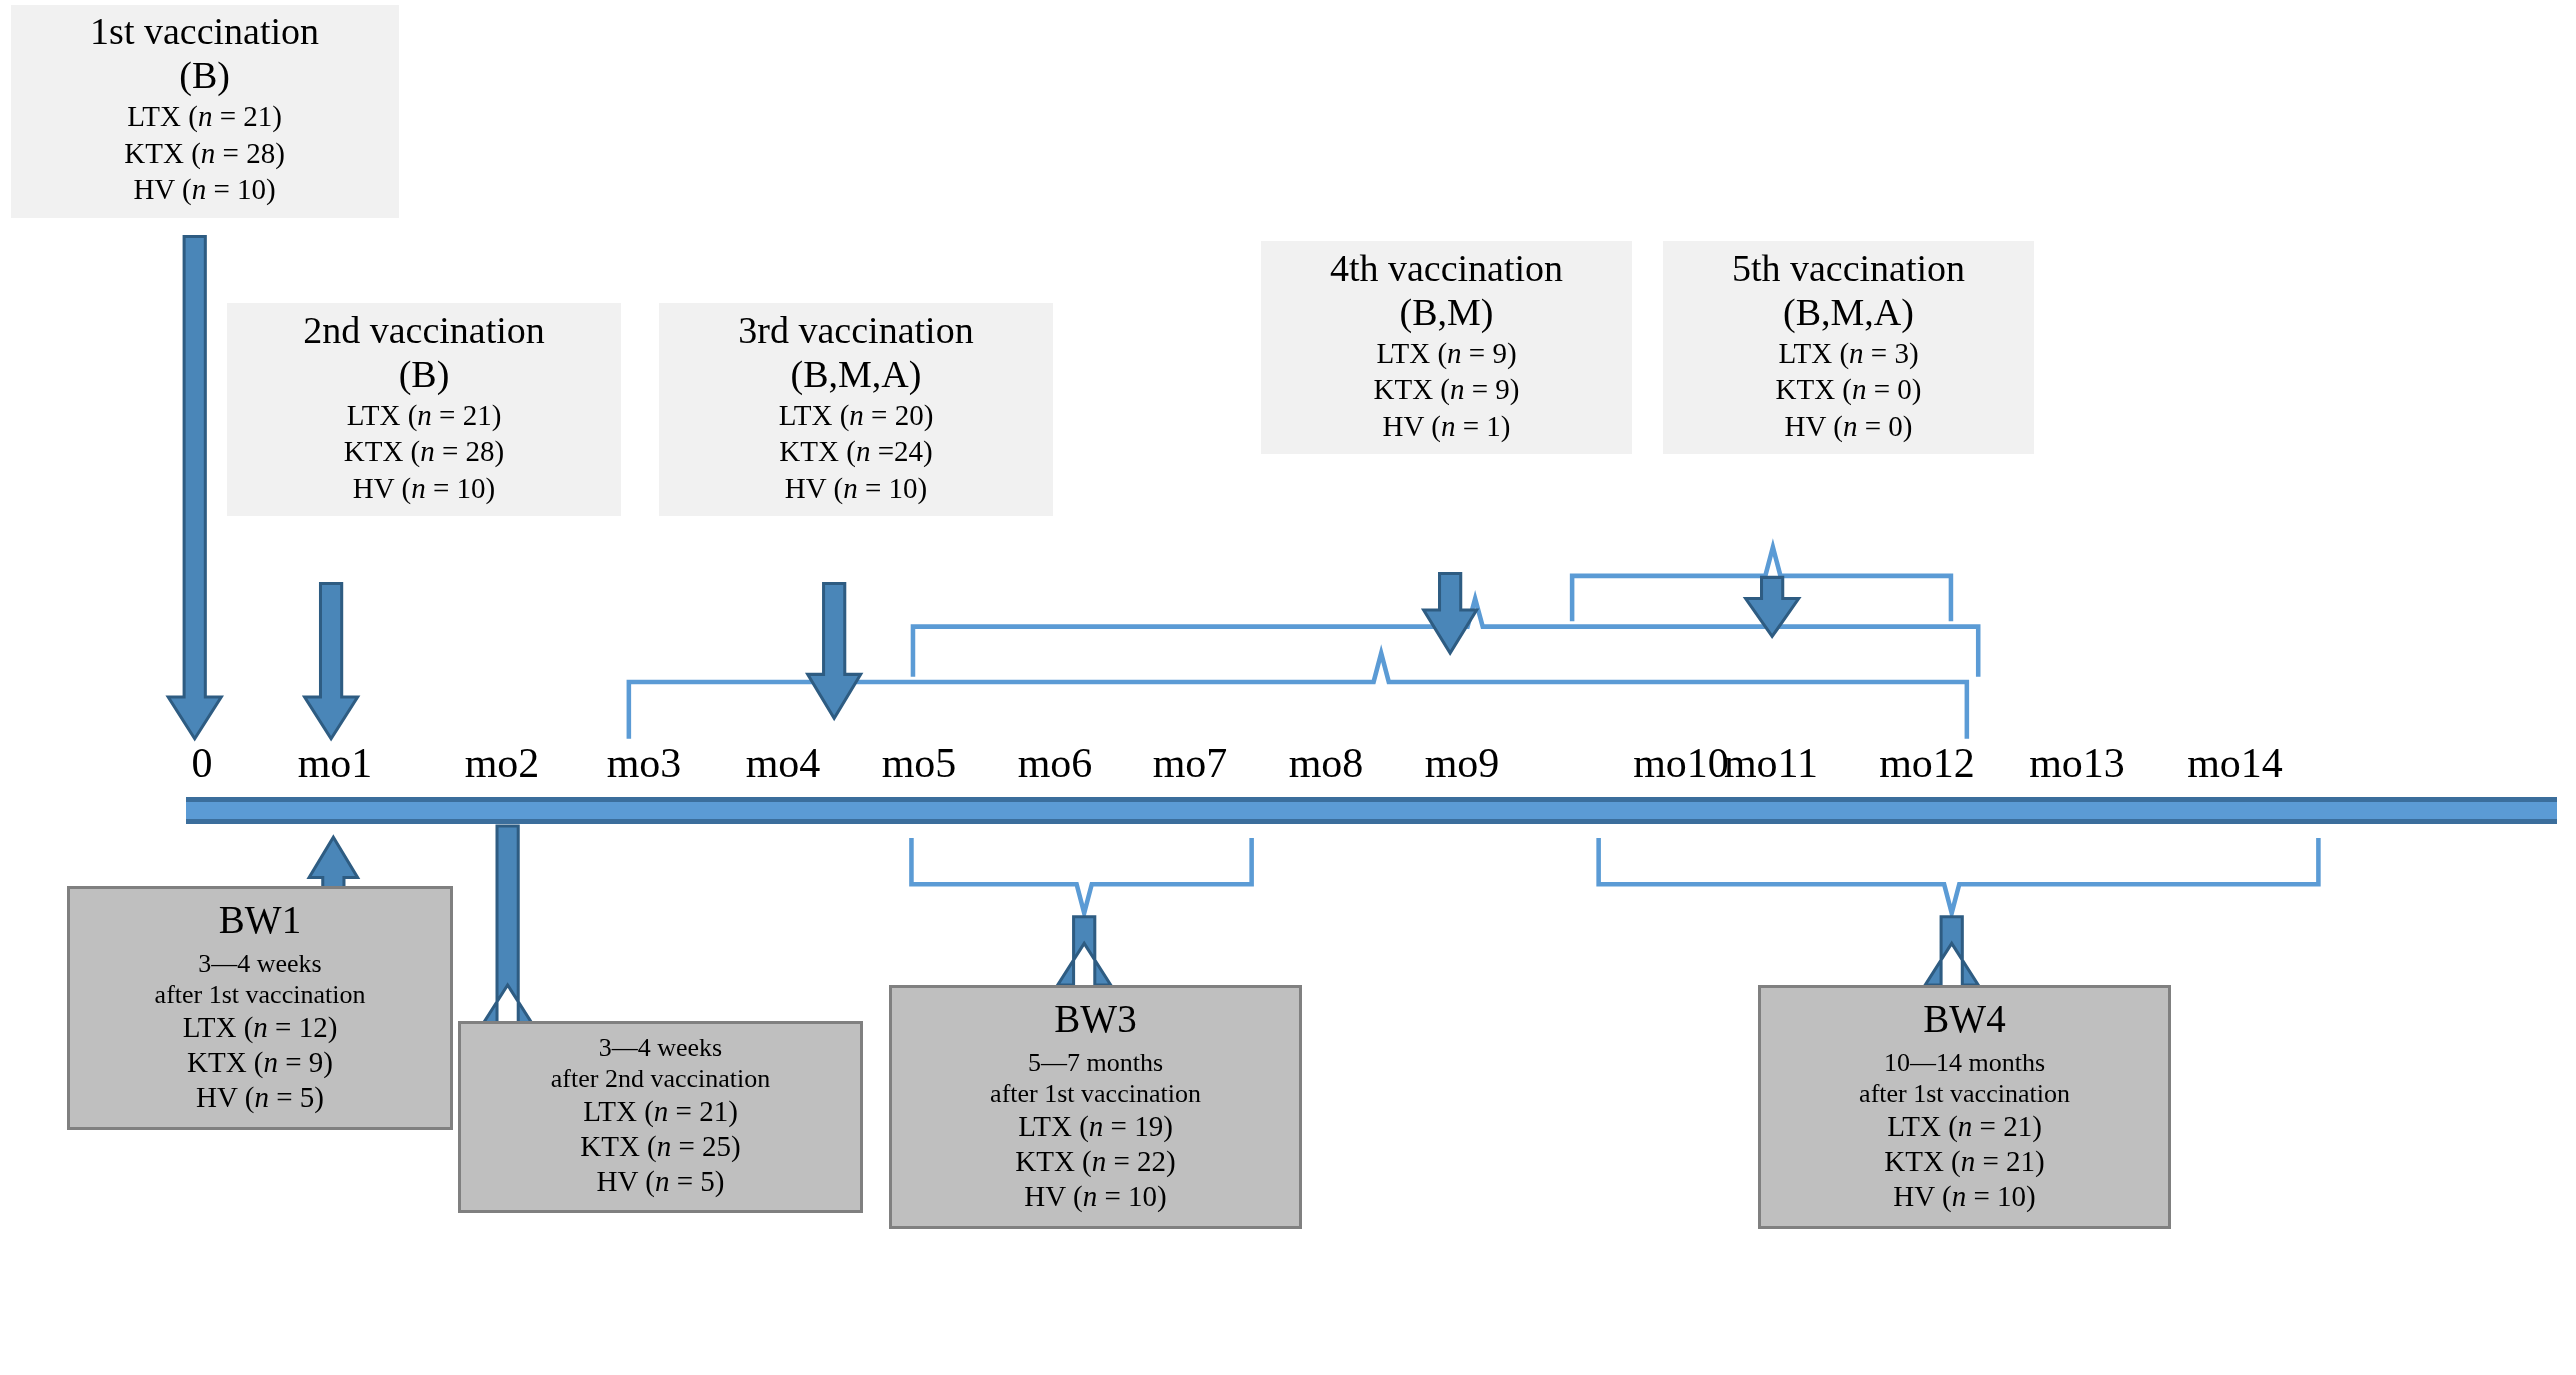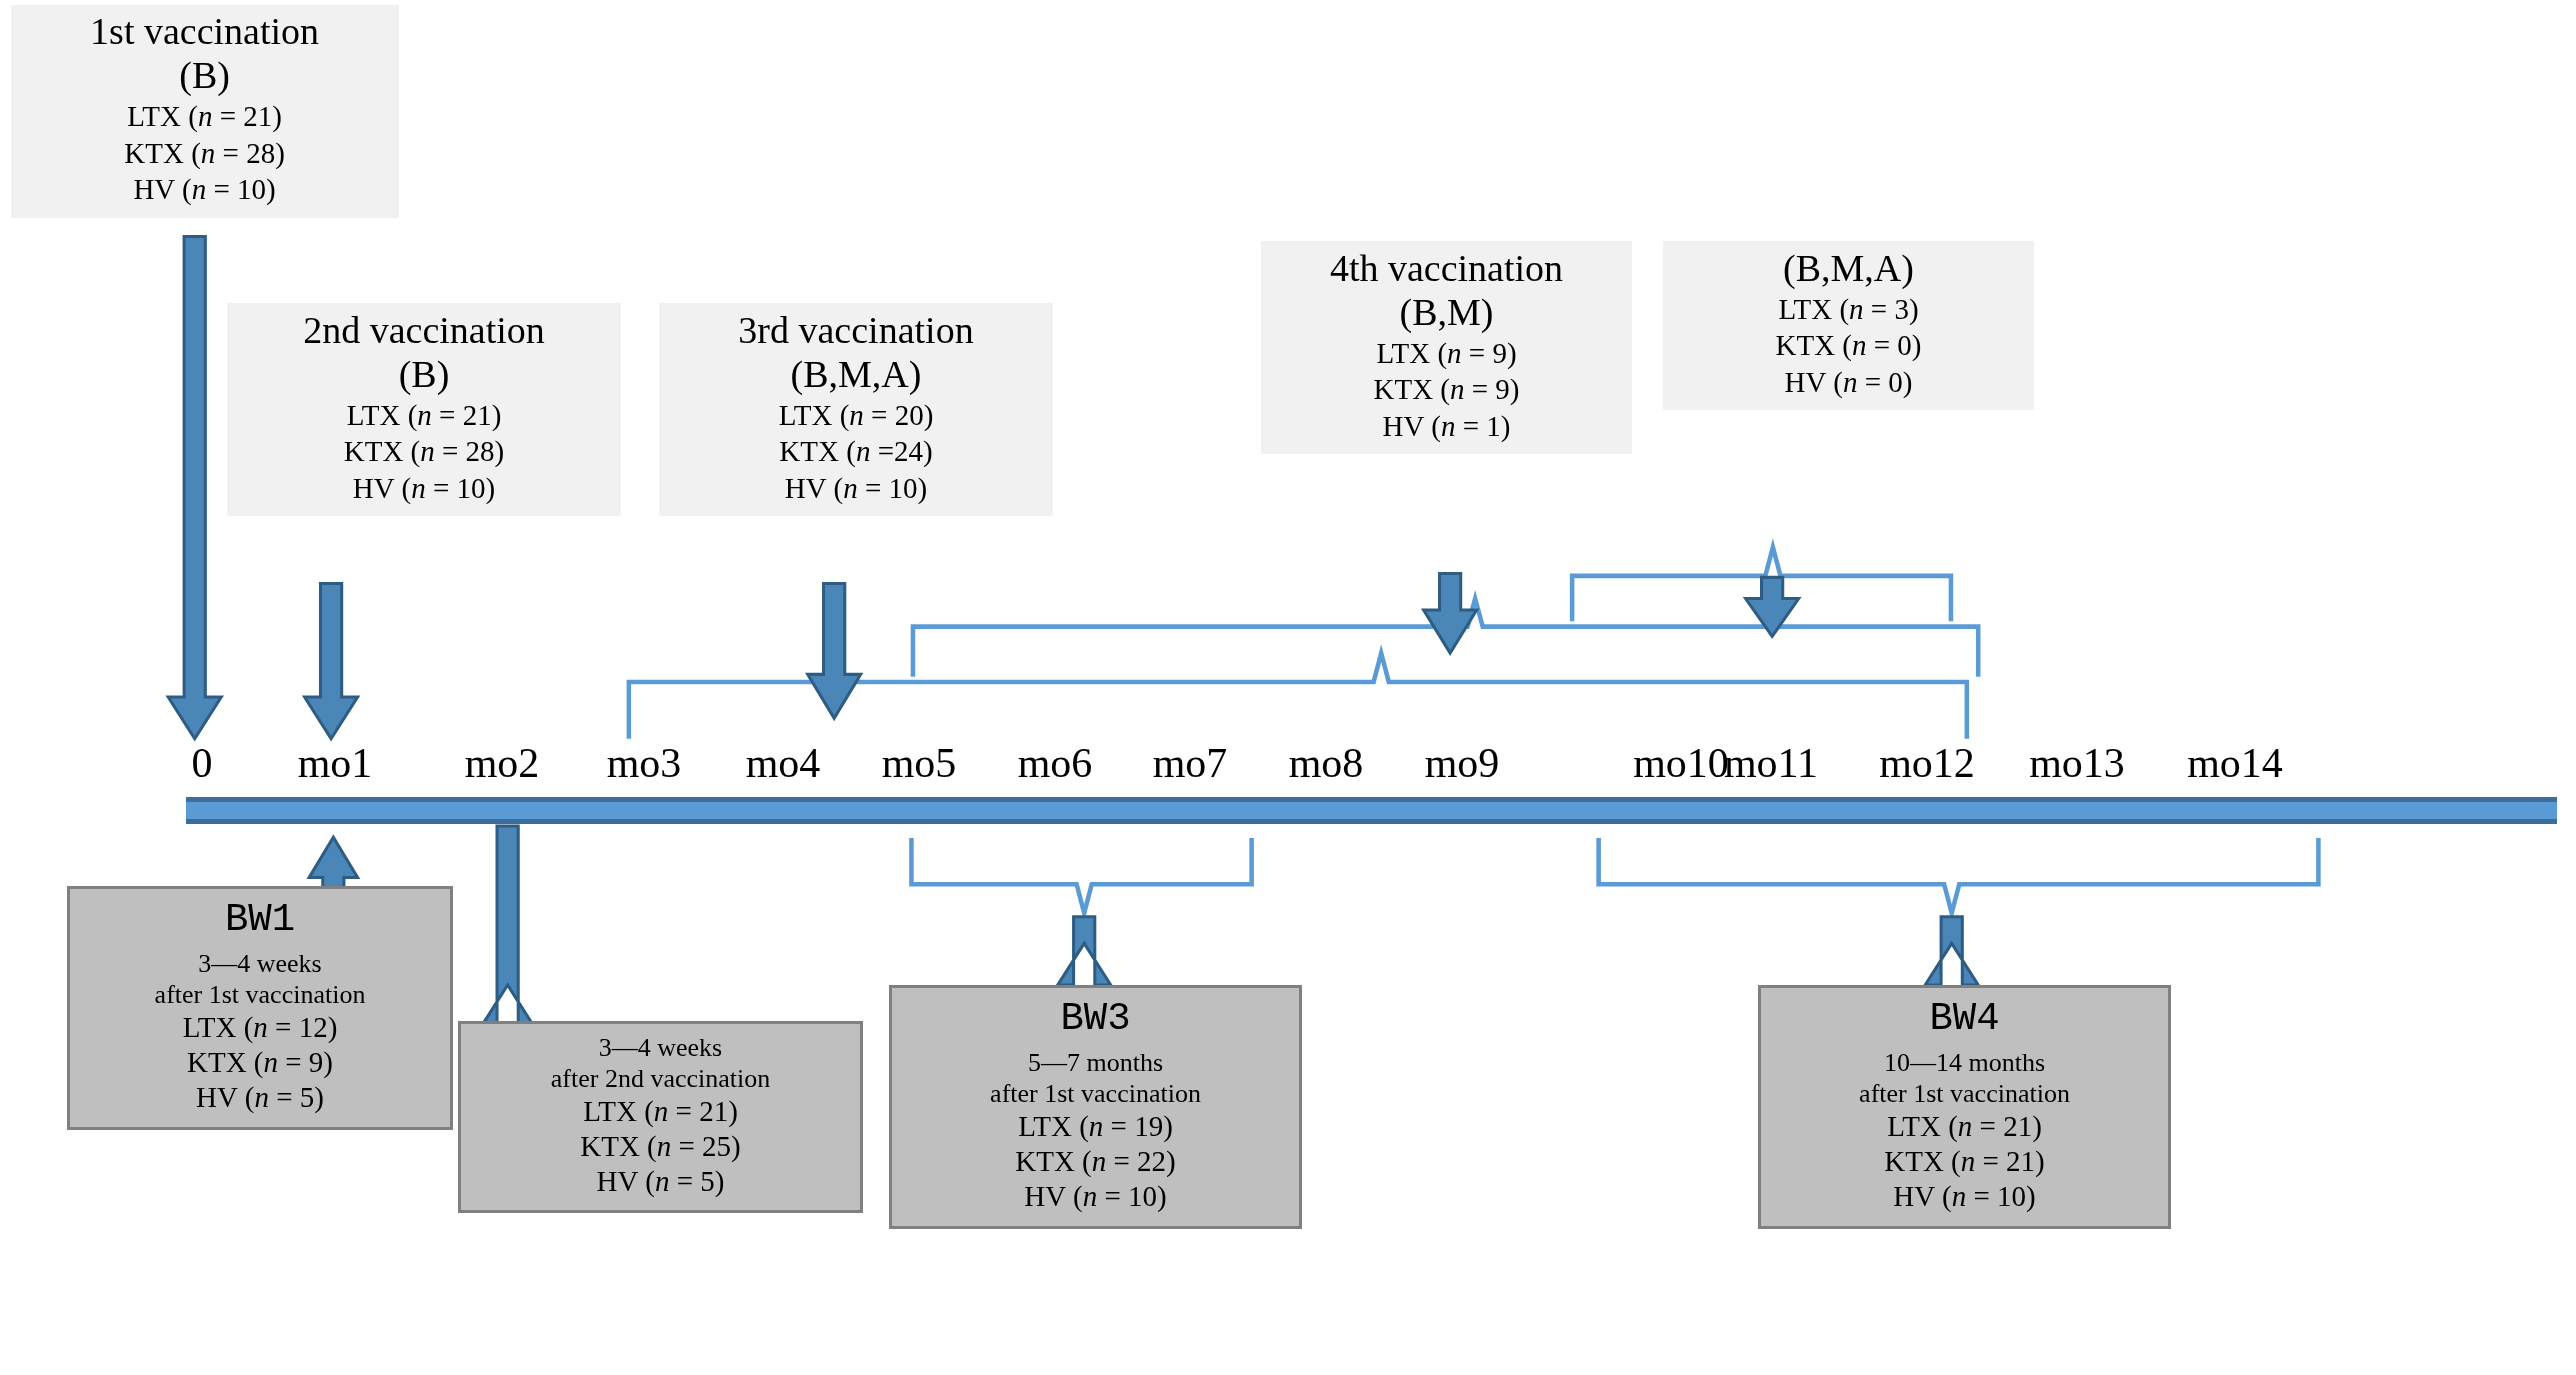--- a/index.html
+++ b/index.html
@@ -25,21 +25,21 @@
   .vbox .row{font-size:29px;display:block;margin-top:3px;}
 
   
   .bwbox{
     background:#BFBFBF;
     border:3.8px solid #808080;
     text-align:center;
     padding:7.6px 10.6px 12px 10.6px;
     line-height:1.2;
   }
-  .bwbox .title{font-size:39px;display:block;margin-bottom:4.5px;font-family:Liberation Mono, monospace;}
+  .bwbox .title{font-size:39px;display:block;margin-bottom:4.5px;}
   .bwbox .when{font-size:26px;display:block;}
   .bwbox .row{font-size:29px;display:block;}
 
   .it{font-style:italic;}
 
   
   .axis{
     position:absolute;
     background:#5B9BD5;
     border-top:5.3px solid #3B6E9C;
@@ -91,20 +91,21 @@
 
   <div class="node vbox" style="left:1261px;top:241px;width:371px;">
     <span class="title">4th vaccination</span>
     <span class="subtitle">(B,M)</span>
     <span class="row"><span>LTX</span> (<span class="it">n</span> = <span>9</span>)</span>
     <span class="row"><span>KTX</span> (<span class="it">n</span> = <span>9</span>)</span>
     <span class="row"><span>HV</span> (<span class="it">n</span> = <span>1</span>)</span>
   </div>
 
   <div class="node vbox" style="left:1663px;top:241px;width:371px;">
+    <span class="title">5th vaccination</span>
     <span class="subtitle">(B,M,A)</span>
     <span class="row"><span>LTX</span> (<span class="it">n</span> = <span>3</span>)</span>
     <span class="row"><span>KTX</span> (<span class="it">n</span> = <span>0</span>)</span>
     <span class="row"><span>HV</span> (<span class="it">n</span> = <span>0</span>)</span>
   </div>
 
   <svg class="bracelayer" viewBox="0 0 3400 1816">
     <g fill="none" stroke="#5B9BD5" stroke-width="6" stroke-linecap="butt">
 
       <path d="M 830,975 L 830,900 L 1813,900 L 1823,862 L 1833,900 L 2596,900 L 2596,975"></path>

